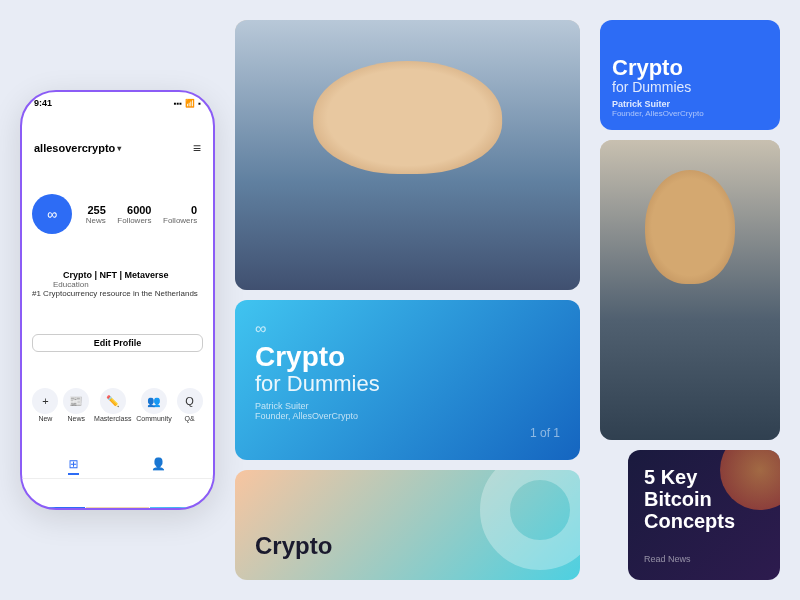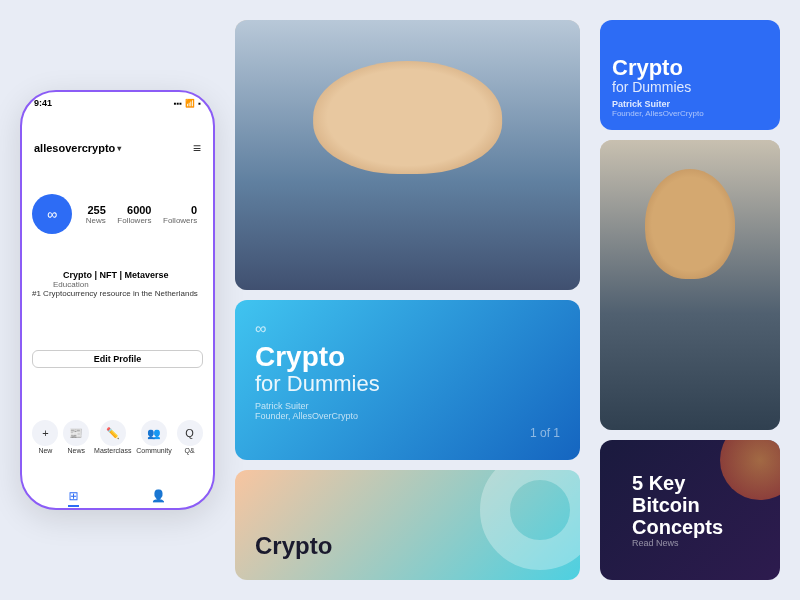--- a/index.html
+++ b/index.html
@@ -98,21 +98,21 @@
     .stat-label { font-size: 8px; color: #666; }
 
     .profile-bio {
       padding: 2px 10px 4px;
     }
     .bio-name { font-size: 9px; font-weight: 700; color: #000; margin-left: 31px; }
     .bio-category { font-size: 8px; color: #666; padding-left: 21px; }
     .bio-desc { font-size: 8px; color: #333; }
 
     .edit-btn {
-      margin: 20px 10px;
+      margin: 4px 10px;
       border: 1px solid #ccc;
       border-radius: 6px;
       text-align: center;
       padding: 3px;
       font-size: 9px;
       font-weight: 600;
       color: #000;
     }
 
     .action-icons {
@@ -304,27 +304,28 @@
       border-radius: 12px;
       overflow: hidden;
       background: linear-gradient(160deg, #d8c8b0 0%, #707890 100%);
       position: relative;
       min-height: 140px;
     }
 
     .card-dark-bitcoin {
       background: linear-gradient(135deg, #1a1a3e, #2d1b4e);
       border-radius: 12px;
-      padding: 32px;
+      padding: 16px;
       min-height: 130px;
       display: flex;
       flex-direction: column;
       justify-content: space-between;
       position: relative;
       overflow: hidden;
+      margin-left: 28px;
     }
     .bitcoin-orb {
       position: absolute;
       right: -20px;
       top: -20px;
       width: 80px;
       height: 80px;
       border-radius: 50%;
       background: radial-gradient(circle, #f59e42, #c0392b);
       opacity: 0.6;

